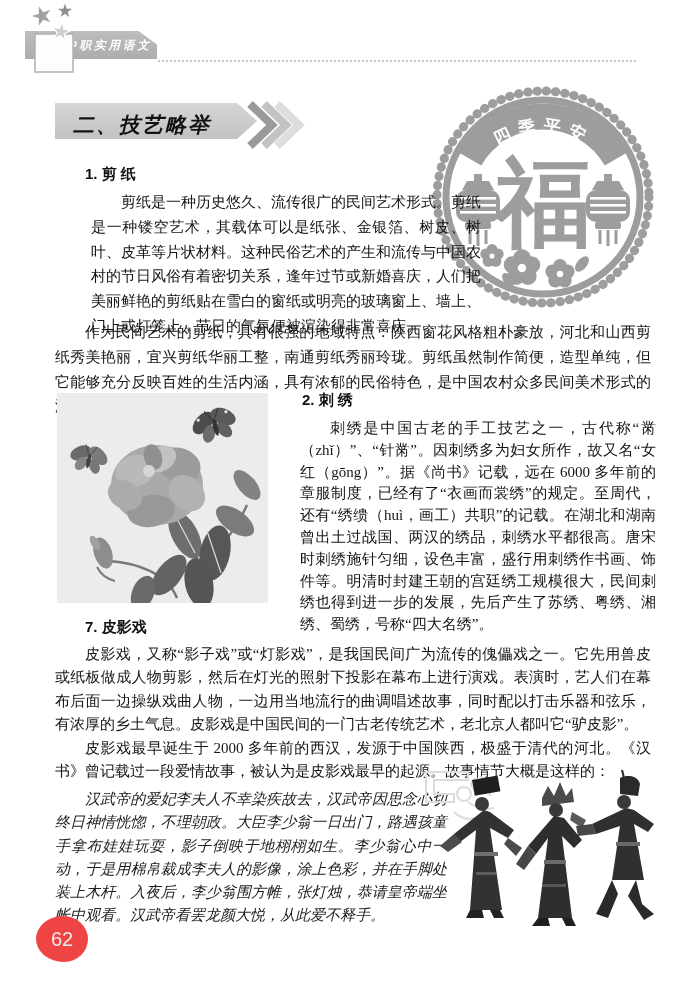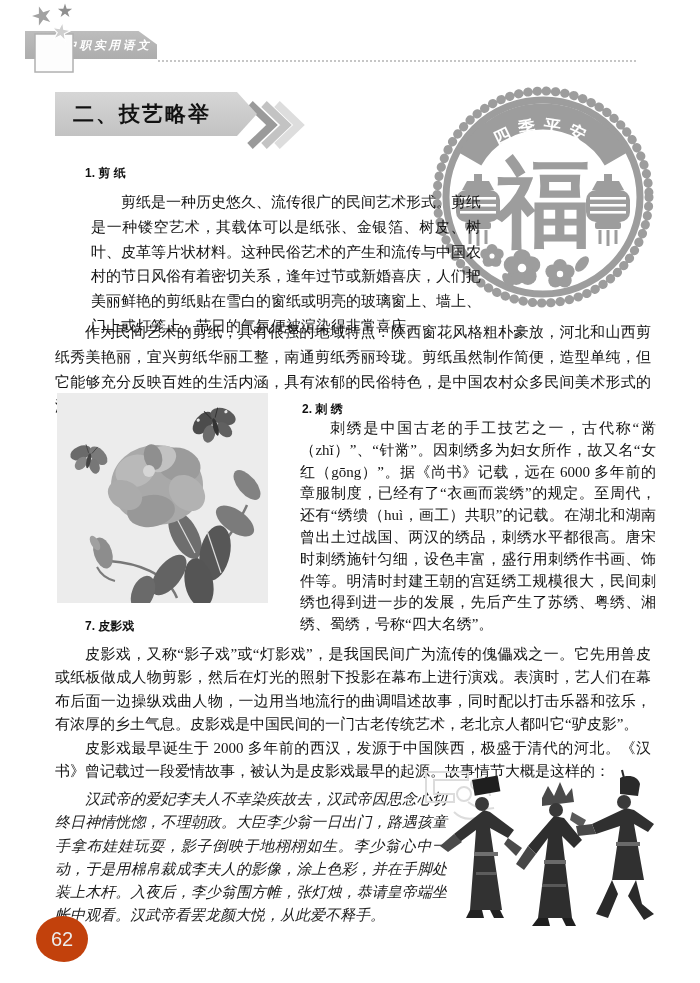--- a/index.html
+++ b/index.html
@@ -24,36 +24,37 @@
     letter-spacing:3px;color:#ffffff;white-space:nowrap;
   }
   .stars-deco{left:16px;top:0;z-index:2;}
   .dotted-rule{
     left:158px;top:60px;width:478px;height:0;
     border-top:2px dotted #c6c6c6;
   }
 
   
   .title-box{
-    left:55px;top:92px;width:202px;height:44px;
+    left:55px;top:103px;width:202px;height:36px;
     background:linear-gradient(#d6d6d6,#c2c2c2);
     clip-path:polygon(0 0,calc(100% - 20px) 0,100% 50%,calc(100% - 20px) 100%,0 100%);
     z-index:1;
+    font-style:italic;
   }
   .title-box span{
     display:block;line-height:44px;padding-left:18px;
     font-size:21px;font-weight:bold;letter-spacing:2px;color:#111;
     font-family:"Liberation Sans","DejaVu Sans",sans-serif;
     white-space:nowrap;
   }
   .title-chevrons{left:247px;top:101px;}
 
   
   .sec-heading{
-    font-size:12px;font-weight:bold;color:#111;
+    font-size:15px;font-weight:bold;color:#111;
     font-family:"Liberation Sans","DejaVu Sans",sans-serif;
     white-space:nowrap;
   }
   .body-p{
     font-size:15px;line-height:24.8px;text-align:justify;
     text-indent:2em;color:#141414;
   }
   .col-narrow{width:390px;margin-left:36px;}
   .col-full{width:596px;}
   .col-right{width:356px;line-height:21.8px;}
@@ -63,21 +64,21 @@
   }
 
   
   .papercut{left:430px;top:84px;}
   .embroidery{left:57px;top:393px;border:0;}
   .puppets{left:424px;top:768px;}
 
   
   .page-no{
     left:36px;top:916px;width:52px;height:46px;
-    background:#c2410c;border-radius:52% 48% 46% 54% / 50% 50% 50% 50%;
+    background:#ef4444;border-radius:52% 48% 46% 54% / 50% 50% 50% 50%;
     display:flex;align-items:center;justify-content:center;
     font-family:"Liberation Sans","DejaVu Sans",sans-serif;
     font-size:20px;color:#ececec;
   }
 </style>
 </head>
 <body>
 
 <div class="abs brand-banner">
   <span>中职实用语文</span>
@@ -225,21 +226,21 @@
   <g transform="translate(32,66) scale(0.85) rotate(12)">
     <ellipse cx="-11" cy="-5" rx="13" ry="8" fill="#6a6a6a" transform="rotate(-35 -11 -5)"></ellipse>
     <ellipse cx="10" cy="-6" rx="13" ry="8" fill="#7a7a7a" transform="rotate(35 10 -6)"></ellipse>
     <ellipse cx="-8" cy="7" rx="9" ry="6" fill="#858585" transform="rotate(-60 -8 7)"></ellipse>
     <ellipse cx="8" cy="7" rx="9" ry="6" fill="#777777" transform="rotate(60 8 7)"></ellipse>
     <ellipse cx="0" cy="2" rx="2.5" ry="9" fill="#444444"></ellipse>
     <path d="M-2,-7 L-7,-16 M2,-7 L7,-16" stroke="#444" stroke-width="1" fill="none"></path>
   </g>
 </svg>
 
-<div class="abs sec-heading" style="left:302px;top:391px;margin-top:10px;">2. 刺 绣</div>
+<div class="abs sec-heading" style="left:302px;top:391px;">2. 刺 绣</div>
 <div class="abs body-p col-right" style="left:300px;top:418px;">刺绣是中国古老的手工技艺之一，古代称“黹（zhǐ）”、“针黹”。因刺绣多为妇女所作，故又名“女红（gōng）”。据《尚书》记载，远在 6000 多年前的章服制度，已经有了“衣画而裳绣”的规定。至周代，还有“绣缋（huì，画工）共职”的记载。在湖北和湖南曾出土过战国、两汉的绣品，刺绣水平都很高。唐宋时刺绣施针匀细，设色丰富，盛行用刺绣作书画、饰件等。明清时封建王朝的宫廷绣工规模很大，民间刺绣也得到进一步的发展，先后产生了苏绣、粤绣、湘绣、蜀绣，号称“四大名绣”。</div>
 
 <div class="abs sec-heading" style="left:85px;top:618px;">7. 皮影戏</div>
 <div class="abs body-p col-full" style="left:55px;top:643px;line-height:23.3px;">皮影戏，又称“影子戏”或“灯影戏”，是我国民间广为流传的傀儡戏之一。它先用兽皮或纸板做成人物剪影，然后在灯光的照射下投影在幕布上进行演戏。表演时，艺人们在幕布后面一边操纵戏曲人物，一边用当地流行的曲调唱述故事，同时配以打击乐器和弦乐，有浓厚的乡土气息。皮影戏是中国民间的一门古老传统艺术，老北京人都叫它“驴皮影”。</div>
 <div class="abs body-p col-full" style="left:55px;top:737px;line-height:23.3px;">皮影戏最早诞生于 2000 多年前的西汉，发源于中国陕西，极盛于清代的河北。《汉书》曾记载过一段爱情故事，被认为是皮影戏最早的起源。故事情节大概是这样的：</div>
 <div class="abs story-p" style="left:55px;top:788px;">汉武帝的爱妃李夫人不幸染疾故去，汉武帝因思念心切终日神情恍惚，不理朝政。大臣李少翁一日出门，路遇孩童手拿布娃娃玩耍，影子倒映于地栩栩如生。李少翁心中一动，于是用棉帛裁成李夫人的影像，涂上色彩，并在手脚处装上木杆。入夜后，李少翁围方帷，张灯烛，恭请皇帝端坐帐中观看。汉武帝看罢龙颜大悦，从此爱不释手。</div>
 
 <svg class="abs puppets" width="250" height="170" viewBox="0 0 250 170">
 
   <g stroke="#dcdcdc" fill="none" stroke-width="2">

